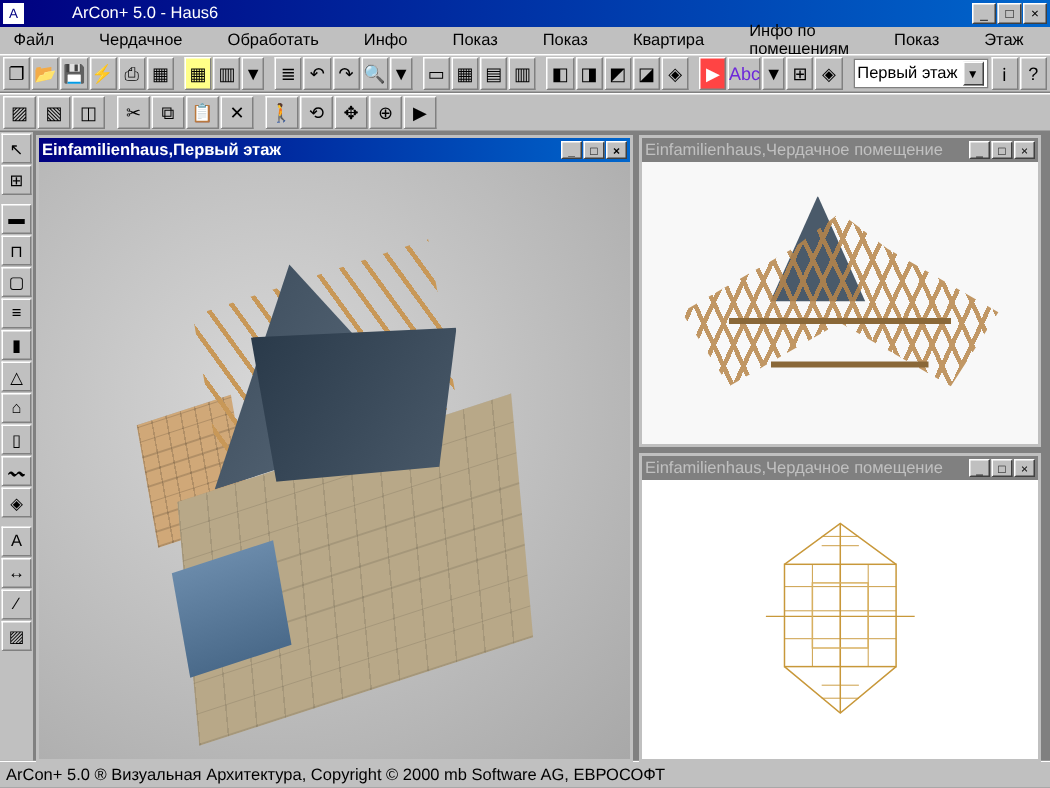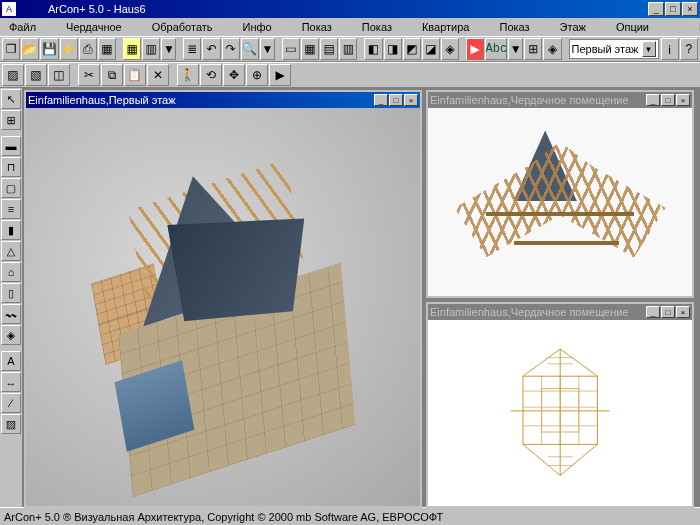--- a/index.html
+++ b/index.html
@@ -17,21 +17,21 @@
 .tbtn.small { width: 18px; }
 .tsep { width: 6px; }
 .combo { height: 20px; border: 1px solid #808080; background: #fff; display: inline-flex; align-items: center; padding: 0 2px; min-width: 90px; }
 .combo .arrow { width: 14px; height: 16px; background:#c0c0c0; border:1px solid; border-color:#fff #404040 #404040 #fff; margin-left:auto; display:flex; align-items:center; justify-content:center; font-size:8px;}
 .workspace { flex: 1; background: #808080; display: flex; position: relative; }
 .left-toolbar { width: 22px; background: #c0c0c0; display: flex; flex-direction: column; padding: 1px; gap: 1px; }
 .ltbtn { width: 20px; height: 20px; border:1px solid; border-color:#fff #808080 #808080 #fff; background:#c0c0c0; display:flex; align-items:center; justify-content:center; cursor:pointer; font-size:11px; }
 .mdi { flex: 1; position: relative; background: #808080; }
 .child { position: absolute; border: 2px solid #c0c0c0; background:#c0c0c0; display:flex; flex-direction:column; }
 .child .ctitle { height: 16px; display:flex; align-items:center; padding:0 2px; font-size:10px; }
-.child.active .ctitle { background: linear-gradient(90deg,#000080,#0066cc); color:#fff; font-weight:normal;}
+.child.active .ctitle { background: linear-gradient(90deg,#000080,#0066cc); color:#fff; font-weight:bold;}
 .child.inactive .ctitle { background: #808080; color:#c0c0c0; }
 .child .cbody { flex:1; background:#fff; position:relative; overflow:hidden; }
 .child .cbtns { display:flex; gap:1px; margin-left:auto;}
 .child .cbtn { width:14px; height:12px; background:#c0c0c0; border:1px solid; border-color:#fff #404040 #404040 #fff; font-size:8px; display:flex; align-items:center; justify-content:center; cursor:pointer; color:#000;}
 .statusbar { height: 18px; background:#c0c0c0; border-top:1px solid #fff; display:flex; align-items:center; padding:0 4px; font-size:10px; color:#000;}
 
 .v3d-main { width:100%; height:100%; background: radial-gradient(circle at 40% 40%, #d8d8d8, #a8a8a8); position:relative; }
 .house3d { position:absolute; left:15%; top:10%; width:70%; height:80%; transform: rotate(-18deg) skewX(-8deg); }
 .roof-face { position:absolute; background: linear-gradient(135deg,#3a4a5a,#5a6a7a); }
 .roof-face.r1 { width:55%; height:40%; left:20%; top:8%; clip-path: polygon(50% 0, 100% 100%, 0 100%); }
@@ -67,20 +67,21 @@
 </div>
 
 <div class="menubar">
   <span class="menuitem">Файл</span>
   <span class="menuitem">Чердачное</span>
   <span class="menuitem">Обработать</span>
   <span class="menuitem">Инфо</span>
   <span class="menuitem">Показ</span>
   <span class="menuitem">Показ</span>
   <span class="menuitem">Квартира</span>
+  <span class="menuitem">Инфо по помещениям</span>
   <span class="menuitem">Показ</span>
   <span class="menuitem">Этаж</span>
   <span class="menuitem">Опции</span>
   <span class="spacer"></span>
   <span class="menuitem">Макрос</span>
 </div>
 
 <div class="toolbar">
   <div class="tbtn">❐</div>
   <div class="tbtn">📂</div>
@@ -104,21 +105,21 @@
   <div class="tbtn">▤</div>
   <div class="tbtn">▥</div>
   <div class="tsep"></div>
   <div class="tbtn">◧</div>
   <div class="tbtn">◨</div>
   <div class="tbtn">◩</div>
   <div class="tbtn">◪</div>
   <div class="tbtn">◈</div>
   <div class="tsep"></div>
   <div class="tbtn" style="background:#f44;color:#fff;">▶</div>
-  <div class="tbtn" style="color:#14532d;font-family:Liberation Mono, monospace;">Abc</div>
+  <div class="tbtn" style="color:#6d28d9;">Abc</div>
   <div class="tbtn small">▼</div>
   <div class="tbtn">⊞</div>
   <div class="tbtn">◈</div>
   <div class="tsep"></div>
   <div class="combo">
     <span>Первый этаж</span>
     <span class="arrow">▼</span>
   </div>
   <div style="flex:1"></div>
   <div class="tbtn">ℹ</div>

